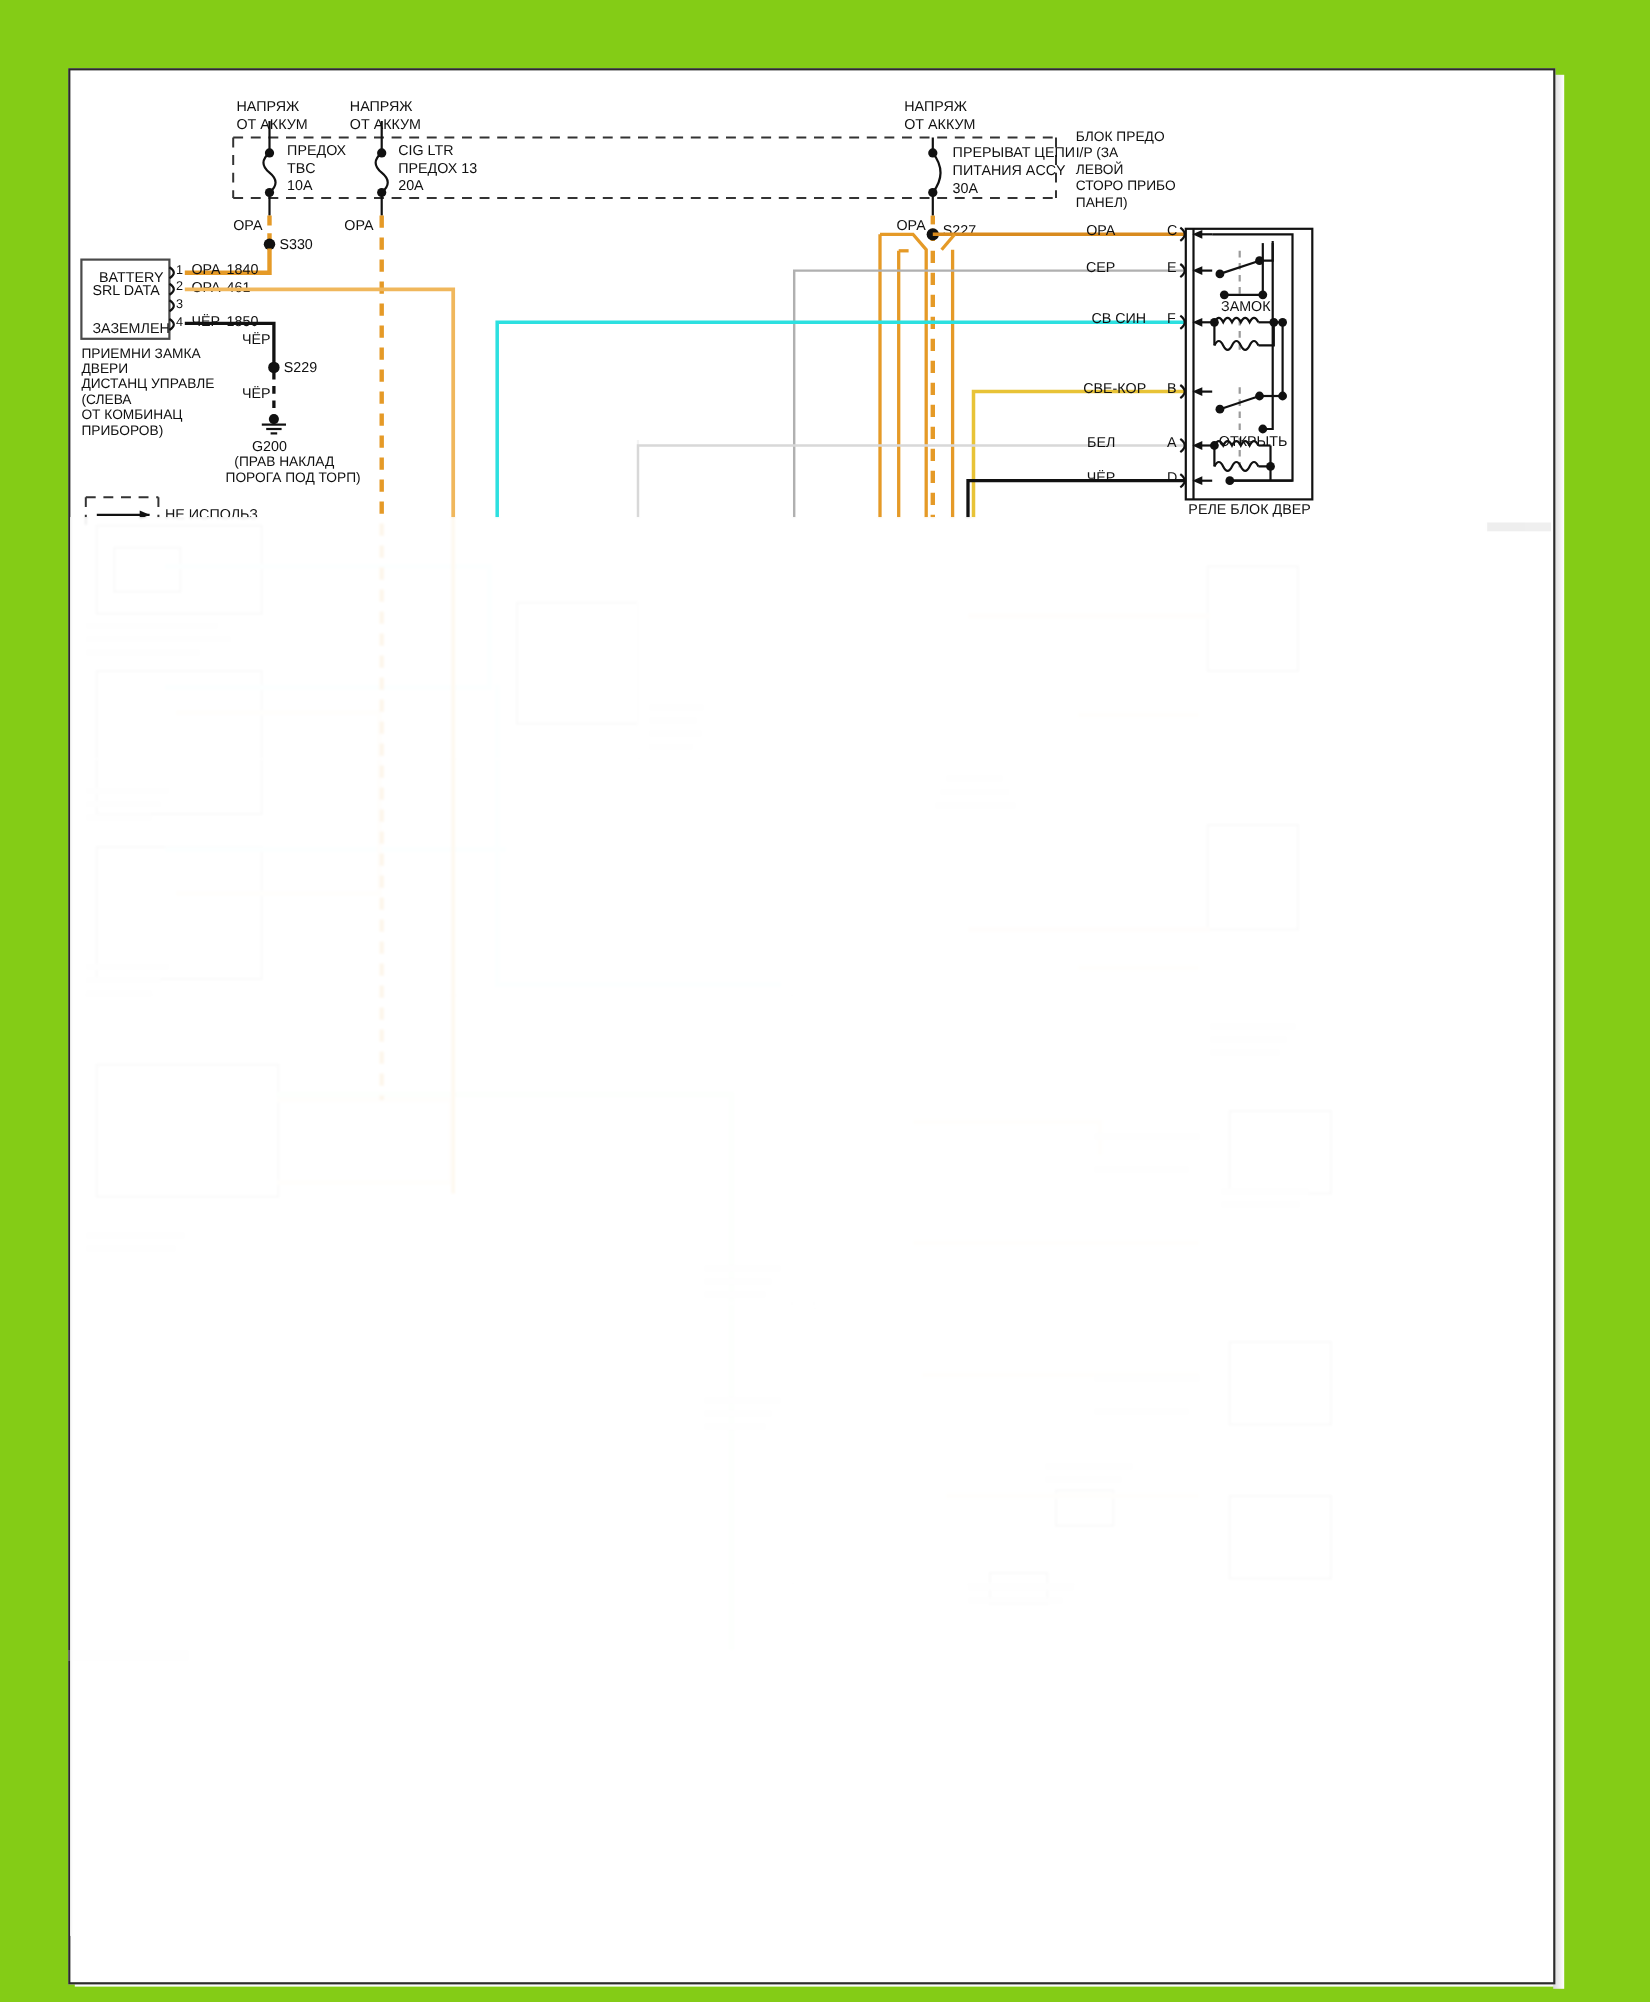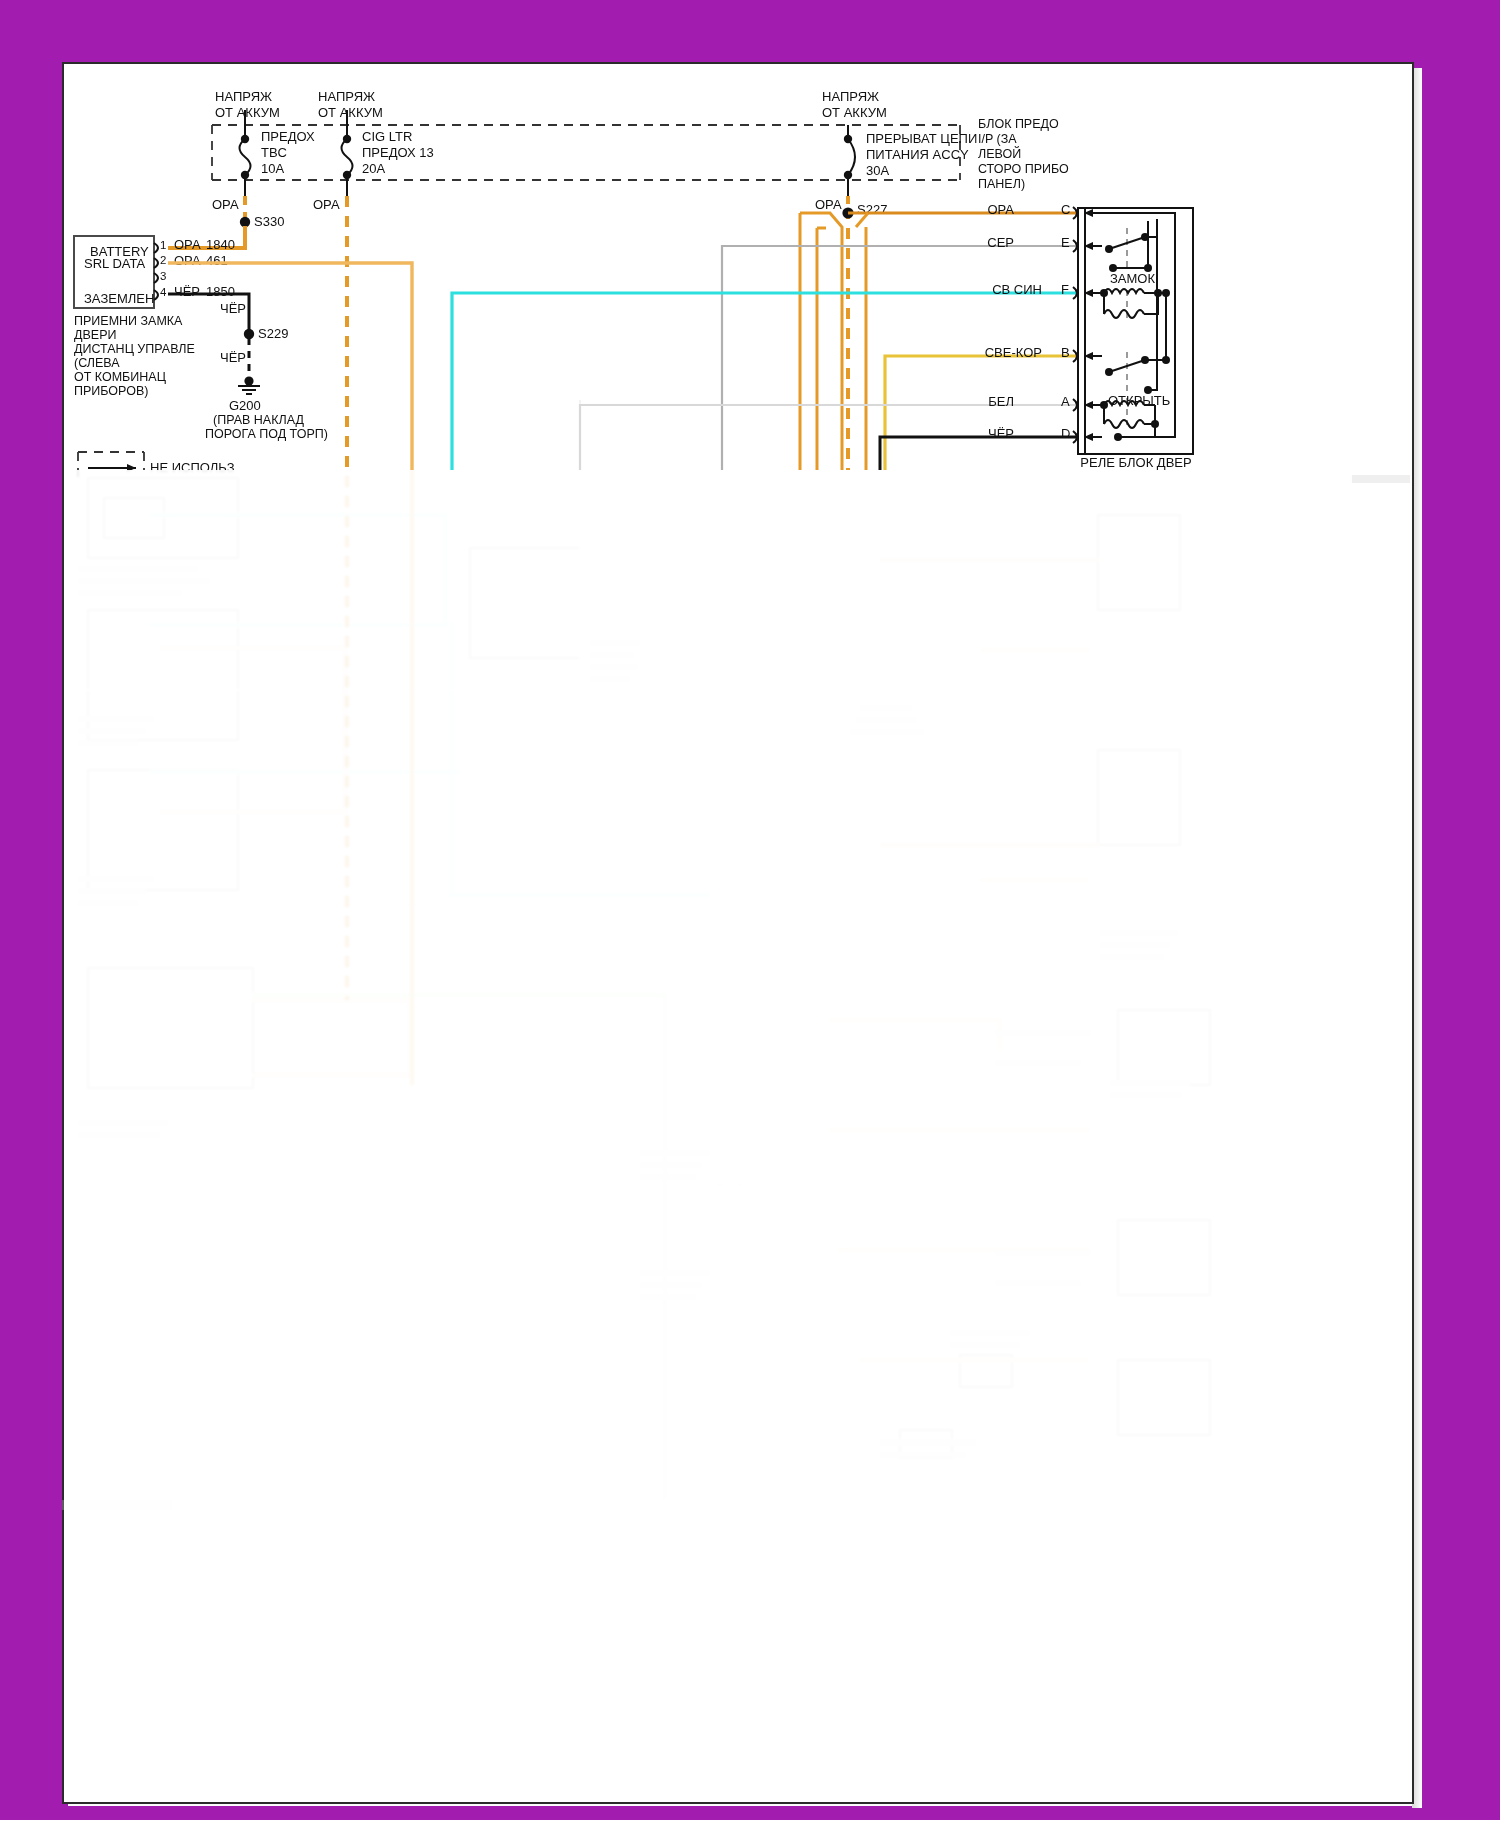--- a/index.html
+++ b/index.html
@@ -5,21 +5,21 @@
 <style>
   html,body{margin:0;padding:0;background:#ffffff;}
   body{
     font-family:"Liberation Sans","DejaVu Sans",sans-serif;
     -webkit-font-smoothing:antialiased;
   }
   #page{
     position:relative;
     width:1500px;
     height:1820px;
-    background:#a21caf;
+    background:#84cc16;
     overflow:hidden;
   }
   
   .doc-frame{
     position:absolute;
     left:62px; top:62px;
     width:1352px; height:1742px;
     border:2px solid #2b2b2b;
     box-sizing:border-box;
     background:#fff;

